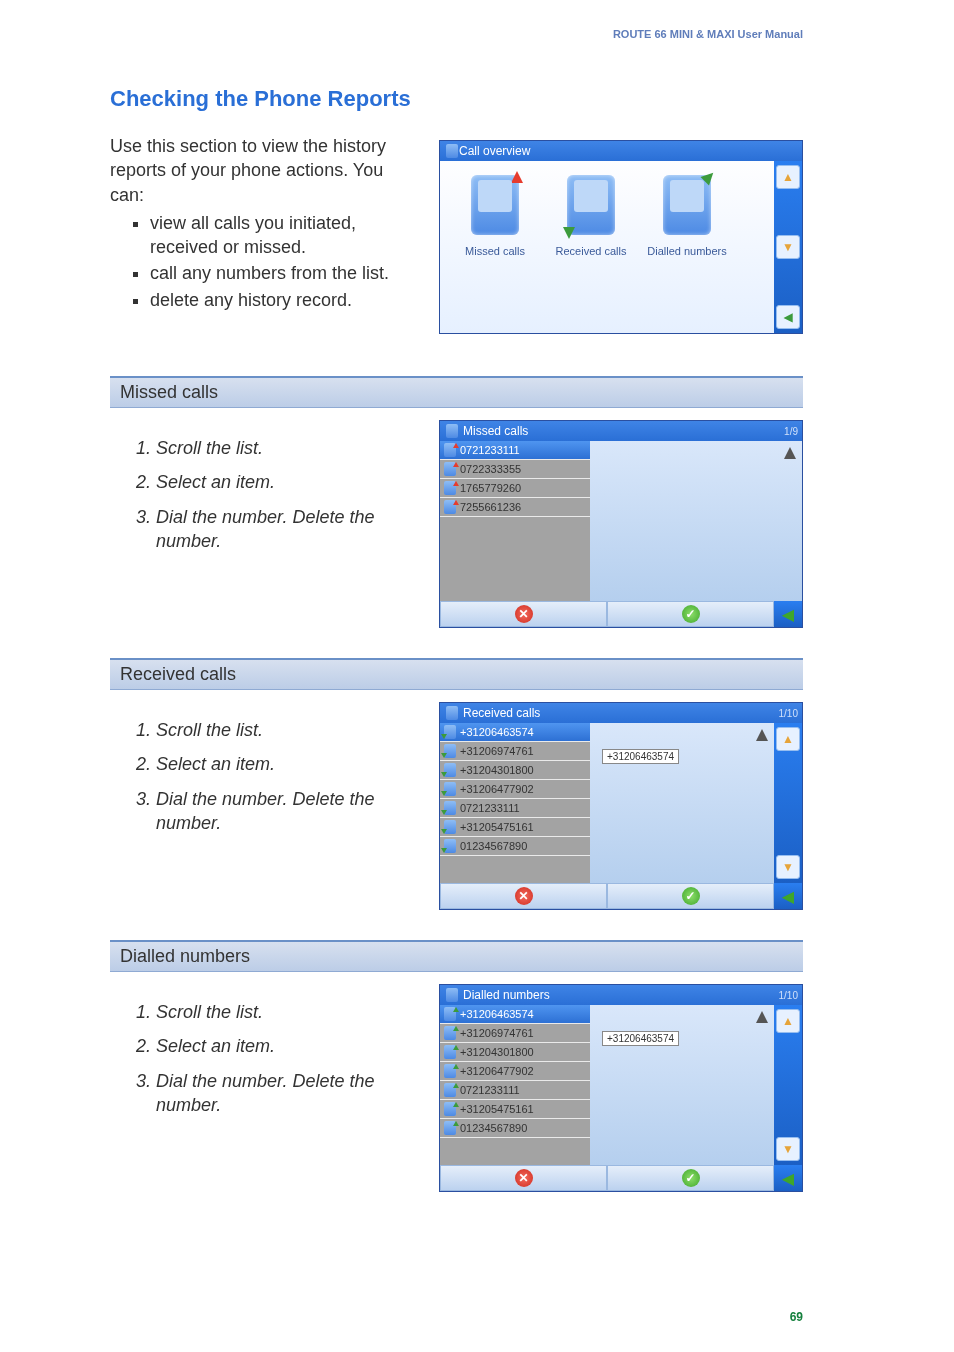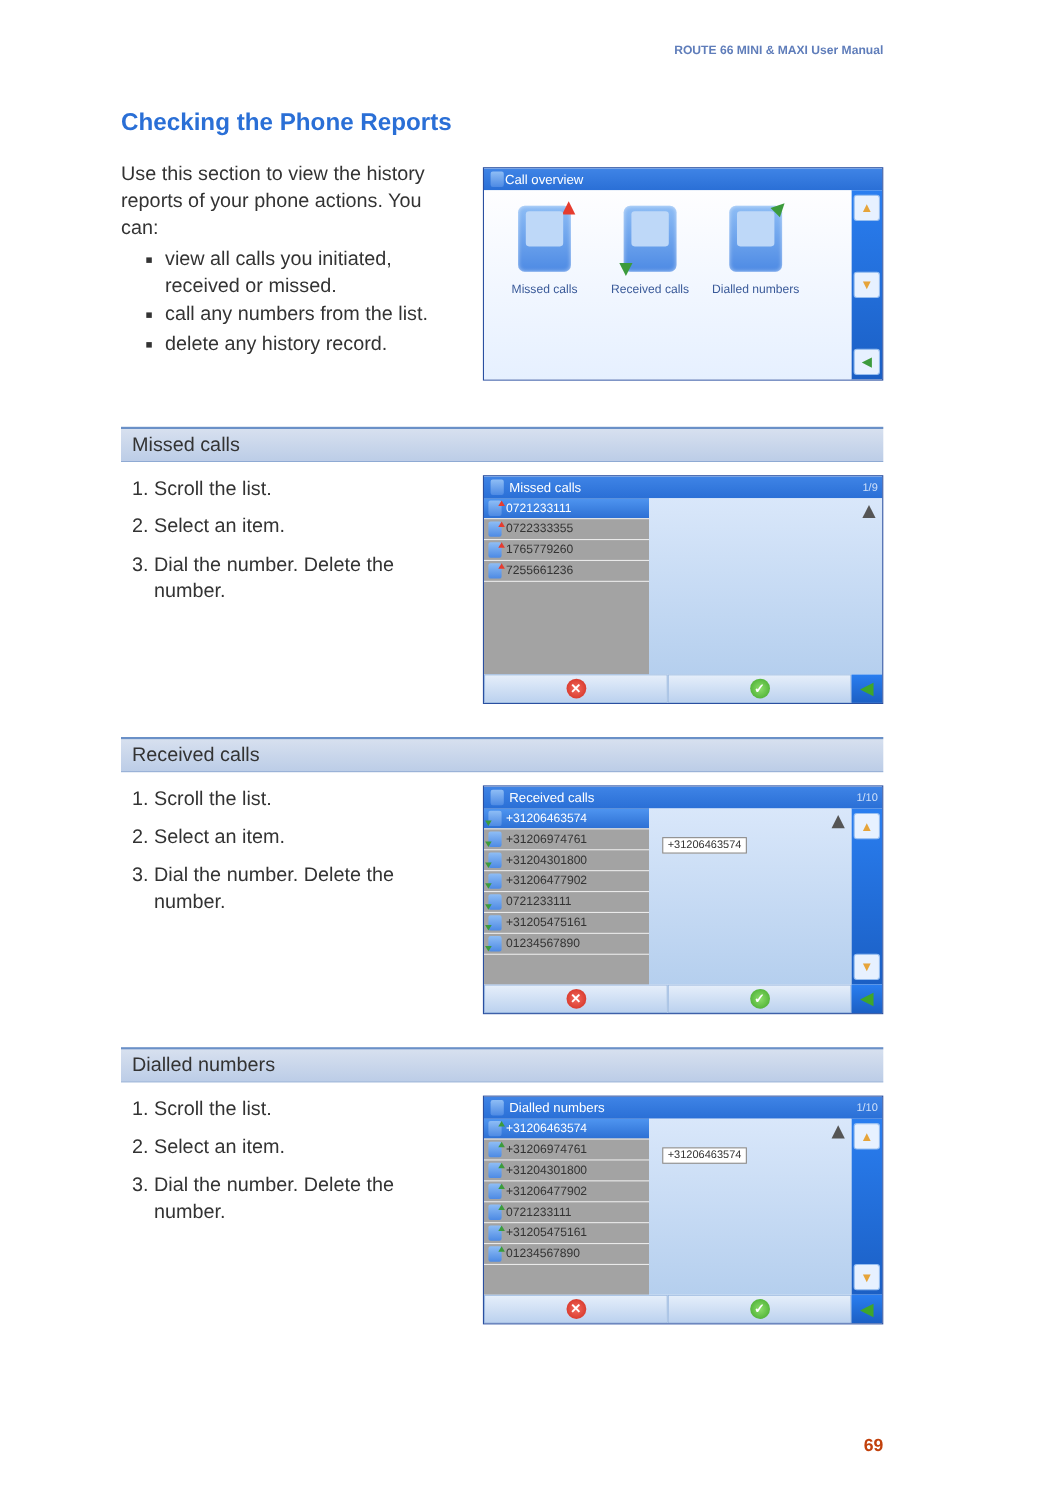--- a/index.html
+++ b/index.html
@@ -5,21 +5,21 @@
   body {
     margin: 0;
     background: #fff;
     font-family: Verdana, Tahoma, Geneva, sans-serif;
     color: #333;
   }
   .page {
     width: 898px;
     height: 1352px;
     box-sizing: border-box;
-    padding: 40px 95px 40px 110px;
+    padding: 28px 95px 40px 110px;
     position: relative;
   }
   .header-line {
     text-align: right;
     color: #5f7dba;
     font-size: 11px;
     font-weight: bold;
     margin-bottom: 46px;
   }
   .page-title {
@@ -179,22 +179,23 @@
     display: flex;
     gap: 18px;
     padding-top: 12px;
   }
   .steps {
     flex: 1;
     font-size: 18px;
     padding-left: 4px;
   }
   .steps ol {
-    margin: 0;
+    margin: 16px;
     padding-left: 26px;
+    font-style: italic;
   }
   .steps li {
     margin-bottom: 10px;
     line-height: 1.35;
   }
 
   .list-screenshot {
     width: 362px;
     border: 1px solid #2a4fa0;
     background: #fff;
@@ -335,22 +336,22 @@
   .title-icon {
     width: 12px;
     height: 14px;
     background: linear-gradient(#8ebdf5,#4d8ae4);
     border-radius: 2px;
   }
   .page-num {
     position: absolute;
     bottom: 28px;
     right: 95px;
-    color: #c2410c;
-    font-size: 16px;
+    color: #15803d;
+    font-size: 12px;
     font-weight: bold;
   }
 </style>
 </head>
 <body>
 
 <div class="page">
   <div class="header-line">ROUTE 66 MINI &amp; MAXI User Manual</div>
 
   <div class="page-title">Checking the Phone Reports</div>

